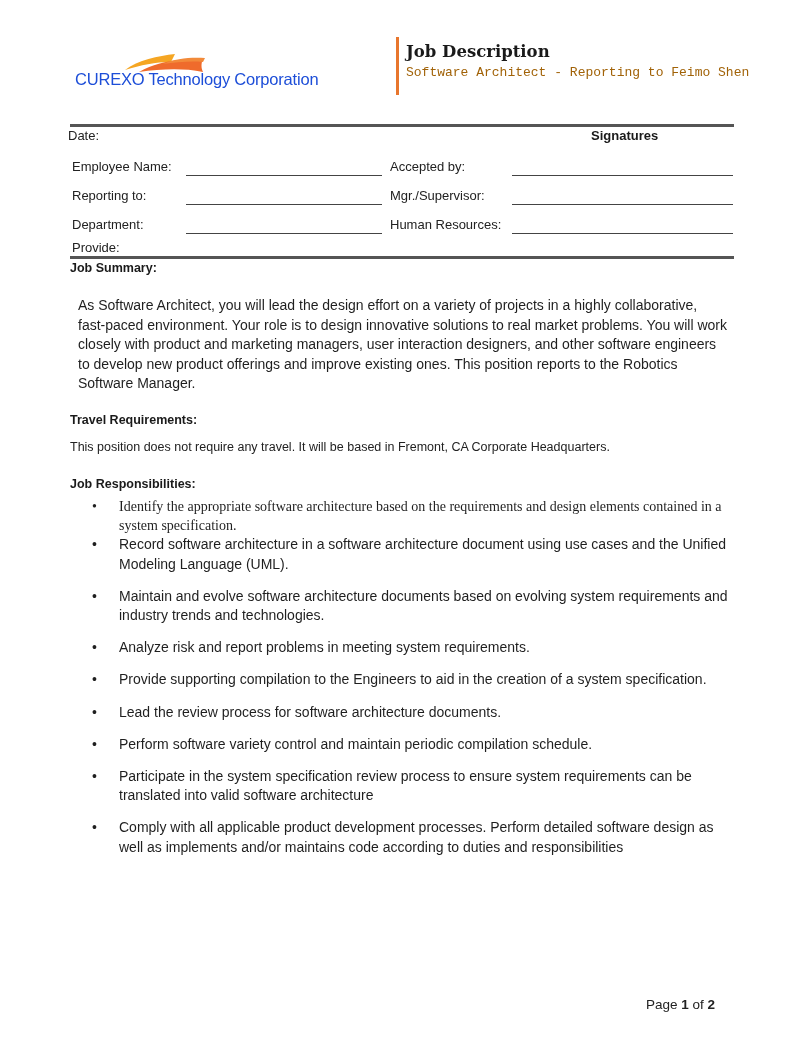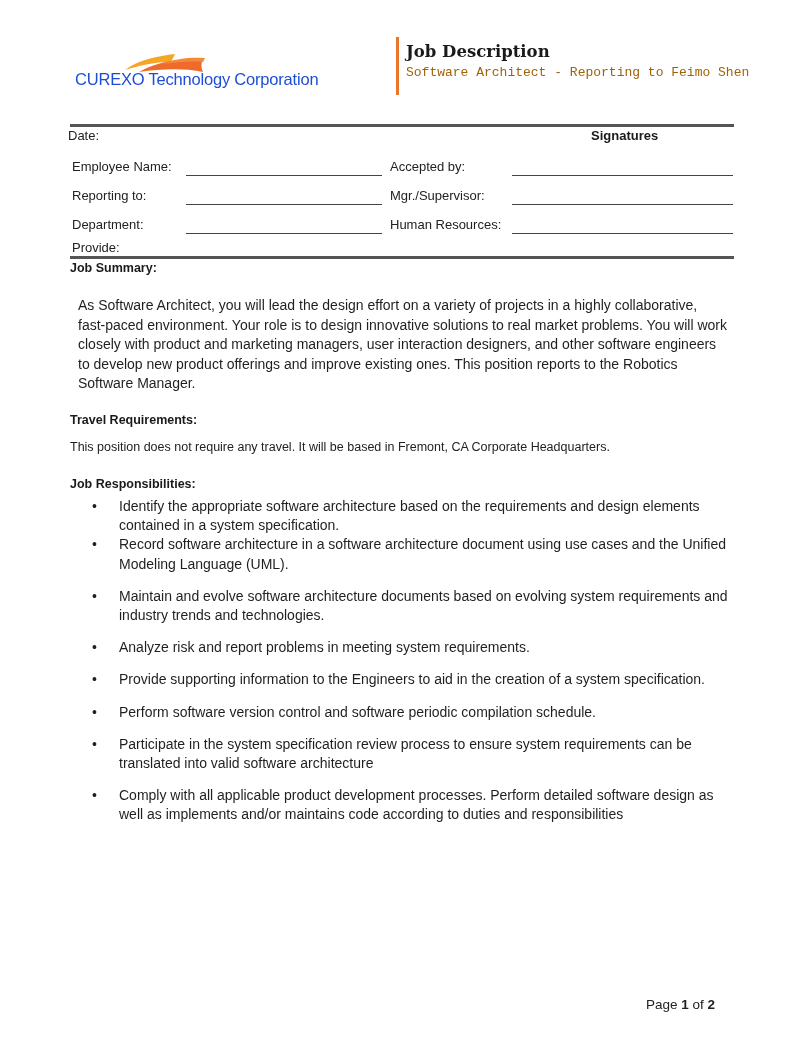--- a/index.html
+++ b/index.html
@@ -22,21 +22,21 @@
     .sigline { position: absolute; height: 1px; background: #444; }
     .sig-head { position: absolute; left: 591px; top: 128px; font-size: 13px; font-weight: bold; color: #1a1a1a; }
 
     .section-head { position: absolute; left: 70px; font-size: 12.5px; font-weight: bold; color: #1a1a1a; }
     .para { position: absolute; left: 72px; width: 650px; font-size: 14px; line-height: 19.6px; color: #1f1f1f; margin-left: 6px; }
     .travel-text { position: absolute; left: 70px; top: 440px; font-size: 12.5px; color: #222; white-space: nowrap; }
 
     .resp-list { position: absolute; left: 92px; top: 497px; width: 640px; list-style: none; }
     .resp-item { position: relative; padding-left: 27px; font-size: 14px; line-height: 19.2px; color: #1f1f1f; }
     .resp-item::before { content: "\2022"; position: absolute; left: 0; top: 0; font-size: 14px; }
-    .gap-sm { margin-bottom: 0; }
+    .gap-sm { margin-bottom: 0; font-family: Liberation Serif, serif; }
     .gap-lg { margin-bottom: 13px; }
 
     .footer { position: absolute; right: 95px; top: 997px; font-size: 13.5px; color: #222; }
     .footer b { font-weight: bold; }
   </style>
 </head>
 <body>
 
 <div class="logo">
   <svg width="110" height="24" viewBox="0 0 110 24">
@@ -81,22 +81,23 @@
 
 <div class="section-head" style="top:413px;">Travel Requirements:</div>
 <div class="travel-text">This position does not require any travel. It will be based in Fremont, CA Corporate Headquarters.</div>
 
 <div class="section-head" style="top:477px;">Job Responsibilities:</div>
 <ul class="resp-list">
   <li class="resp-item gap-sm">Identify the appropriate software architecture based on the requirements and design elements contained in a system specification.</li>
   <li class="resp-item gap-lg">Record software architecture in a software architecture document using use cases and the Unified Modeling Language (UML).</li>
   <li class="resp-item gap-lg">Maintain and evolve software architecture documents based on evolving system requirements and industry trends and technologies.</li>
   <li class="resp-item gap-lg">Analyze risk and report problems in meeting system requirements.</li>
-  <li class="resp-item gap-lg">Provide supporting information to the Engineers to aid in the creation of a system specification.</li>
-  <li class="resp-item gap-lg">Perform software version control and software periodic compilation schedule.</li>
+  <li class="resp-item gap-lg">Provide supporting compilation to the Engineers to aid in the creation of a system specification.</li>
+  <li class="resp-item gap-lg">Lead the review process for software architecture documents.</li>
+  <li class="resp-item gap-lg">Perform software variety control and maintain periodic compilation schedule.</li>
   <li class="resp-item gap-lg">Participate in the system specification review process to ensure system requirements can be translated into valid software architecture</li>
   <li class="resp-item gap-lg">Comply with all applicable product development processes. Perform detailed software design as well as implements and/or maintains code according to duties and responsibilities</li>
 </ul>
 
 <div class="footer">
   <span>Page</span>
   <b>1</b>
   <span>of</span>
   <b>2</b>
 </div>

